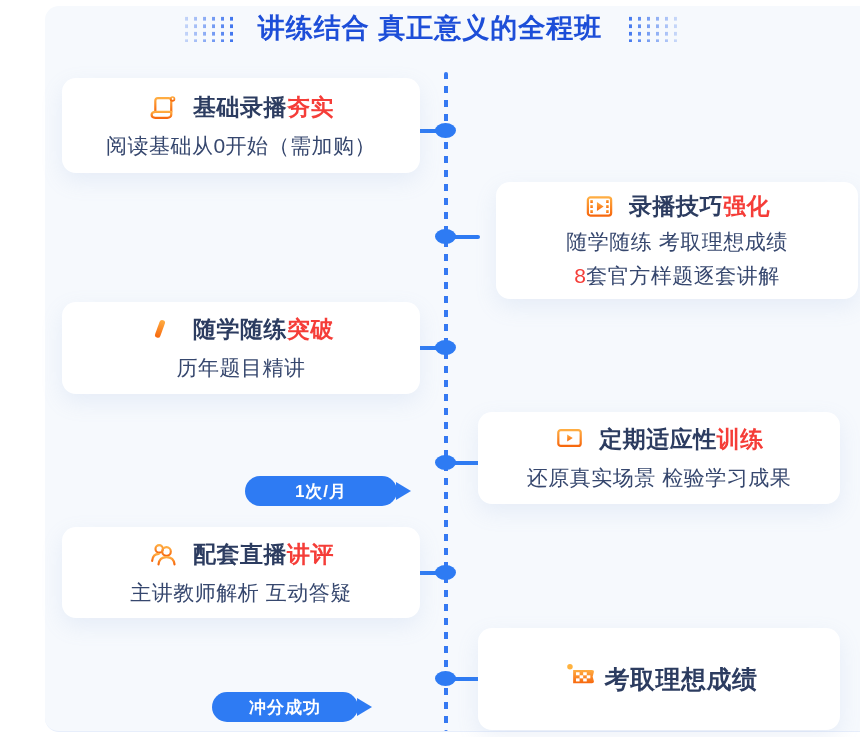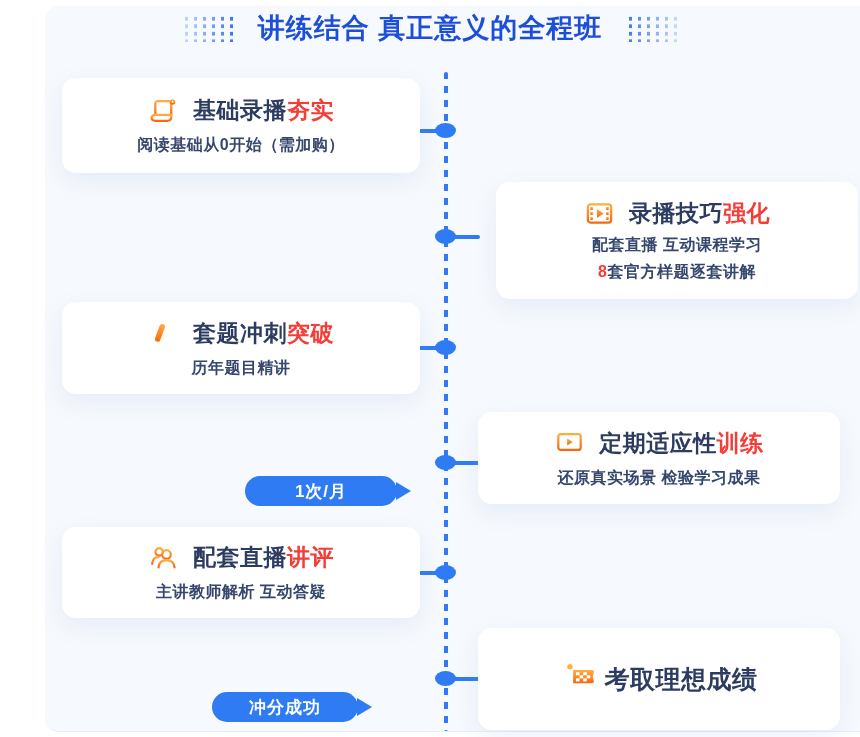--- a/index.html
+++ b/index.html
@@ -29,21 +29,21 @@
     display:flex;flex-direction:column;align-items:center;justify-content:center;z-index:2;}
   .card1{left:62px;top:78px;width:358px;height:95px;gap:9px;}
   .card2{left:478px;top:182px;width:362px;height:117px;gap:6px;margin-left:18px;}
   .card3{left:62px;top:302px;width:358px;height:92px;gap:9px;}
   .card4{left:478px;top:412px;width:362px;height:92px;gap:9px;text-align:center;}
   .card5{left:62px;top:527px;width:358px;height:91px;gap:9px;}
   .card6{left:478px;top:628px;width:362px;height:102px;}
   .title-row{display:flex;align-items:center;justify-content:center;gap:14px;}
   .card-title{margin:0;font-size:23px;font-weight:700;color:#2c3c60;letter-spacing:.5px;white-space:nowrap;}
   .accent{color:#f53d38;}
-  .card-sub{margin:0;font-size:16px;font-weight:700;color:#36476e;letter-spacing:.5px;white-space:nowrap;}
+  .card-sub{margin:0;font-size:21px;font-weight:400;color:#36476e;letter-spacing:.5px;white-space:nowrap;}
   .icon{display:flex;align-items:center;justify-content:center;}
   .card6 .card-title{font-size:25px;}
   .card6 .title-row{gap:6px;}
 
   
   .badge{position:absolute;height:30px;background:#2e7bf3;color:#ffffff;border-radius:15px;
     display:flex;align-items:center;justify-content:center;font-size:17px;font-weight:700;letter-spacing:1px;z-index:2;margin-top:28px;}
   .badge::after{content:"";position:absolute;right:-14px;top:50%;transform:translateY(-50%);
     width:0;height:0;border:9px solid rgba(0,0,0,0);border-left:15px solid #2e7bf3;border-right:0;}
   .badge-monthly{left:245px;top:448px;width:152px;}
@@ -117,21 +117,21 @@
             <rect x="7.3" y="22.1" width="3" height="3.4" rx="0.6"></rect>
             <rect x="25.7" y="10.5" width="3" height="3.4" rx="0.6"></rect>
             <rect x="25.7" y="16.3" width="3" height="3.4" rx="0.6"></rect>
             <rect x="25.7" y="22.1" width="3" height="3.4" rx="0.6"></rect>
             <path d="M15 12.8 L22.8 18 L15 23.2 Z"></path>
           </g>
         </svg>
       </span>
       <h2 class="card-title"><span>录播技巧</span><span class="accent">强化</span></h2>
     </div>
-    <p class="card-sub">配套直播 互动课程学习</p>
+    <p class="card-sub">随学随练 考取理想成绩</p>
     <p class="card-sub"><span class="accent">8</span><span>套官方样题逐套讲解</span></p>
   </section>
 
   <section class="card card3">
     <div class="title-row">
       <span class="icon">
         <svg viewBox="0 0 36 36" width="31" height="31">
           <defs>
               <linearGradient id="g3" x1="0" y1="0" x2="0" y2="1">
             <stop offset="0" stop-color="#FFAD42"></stop>
@@ -139,21 +139,21 @@
               </linearGradient>
             </defs>
           <rect x="10.8" y="6.5" width="6.4" height="21.5" rx="3.2" transform="rotate(20 14 17)" fill="url(#g3)"></rect>
           <g stroke="url(#g3)" stroke-width="2.4" stroke-linecap="round" fill="none">
             <path d="M22 11.5 H31"></path>
               <path d="M22 17.5 H31"></path>
               <path d="M22 23.5 H31"></path>
           </g>
         </svg>
       </span>
-      <h2 class="card-title"><span>套题冲刺</span><span class="accent">突破</span></h2>
+      <h2 class="card-title"><span>随学随练</span><span class="accent">突破</span></h2>
     </div>
     <p class="card-sub">历年题目精讲</p>
   </section>
 
   <div class="badge badge-monthly">1次/月</div>
 
   <section class="card card4">
     <div class="title-row">
       <span class="icon">
         <svg viewBox="0 0 36 36" width="31" height="31">

